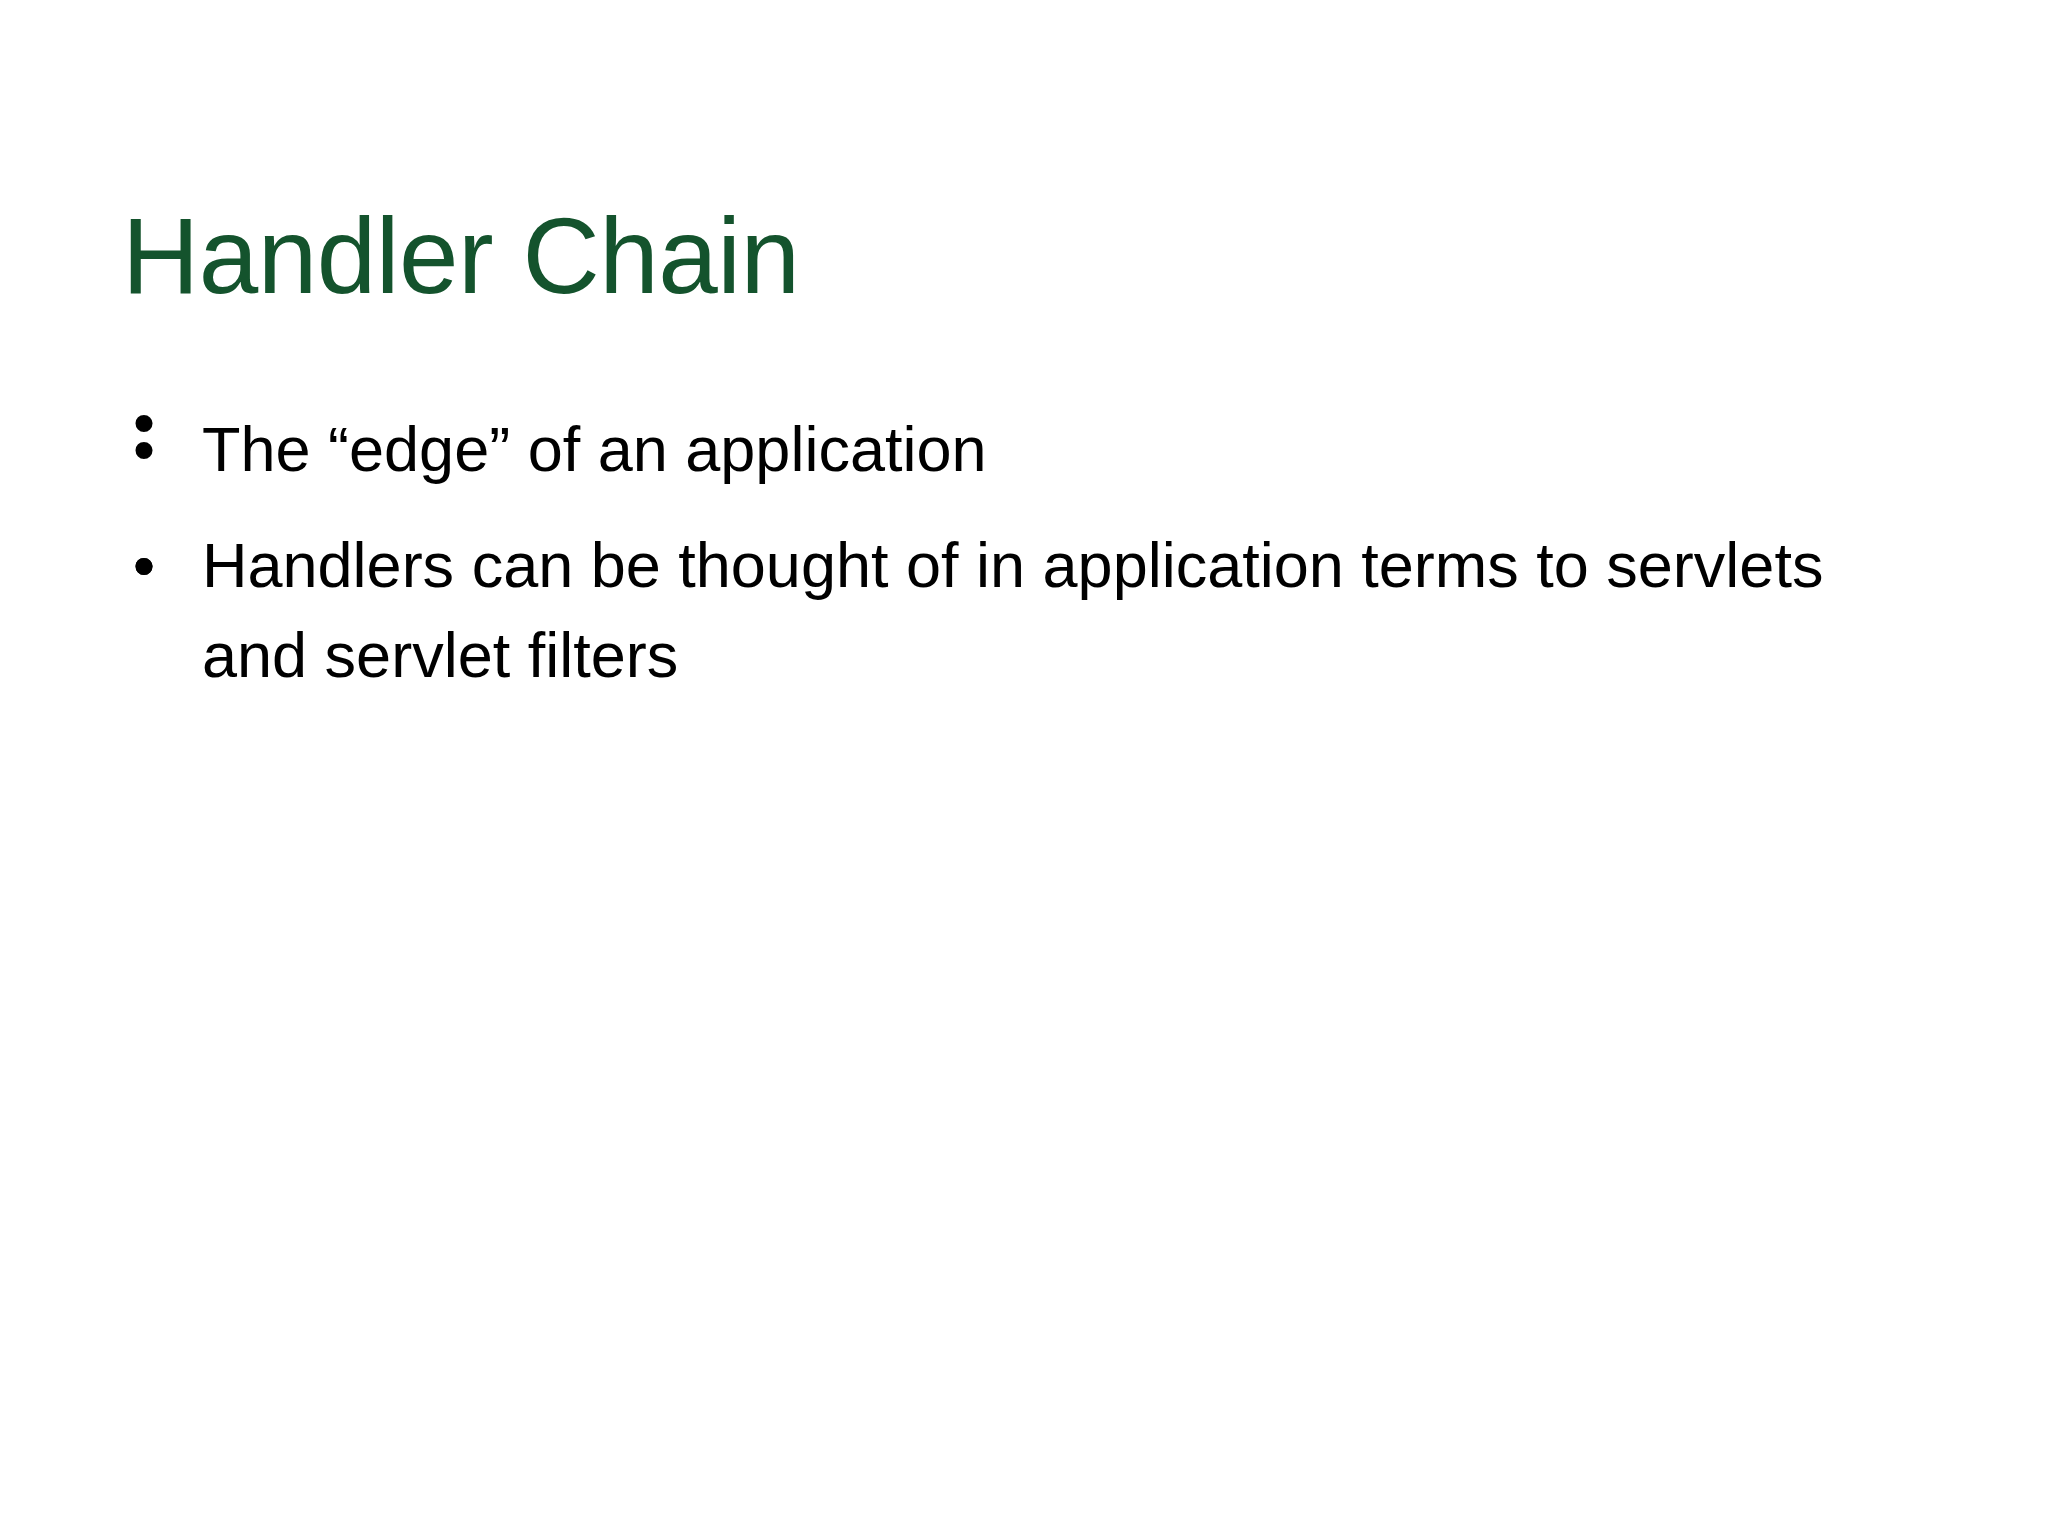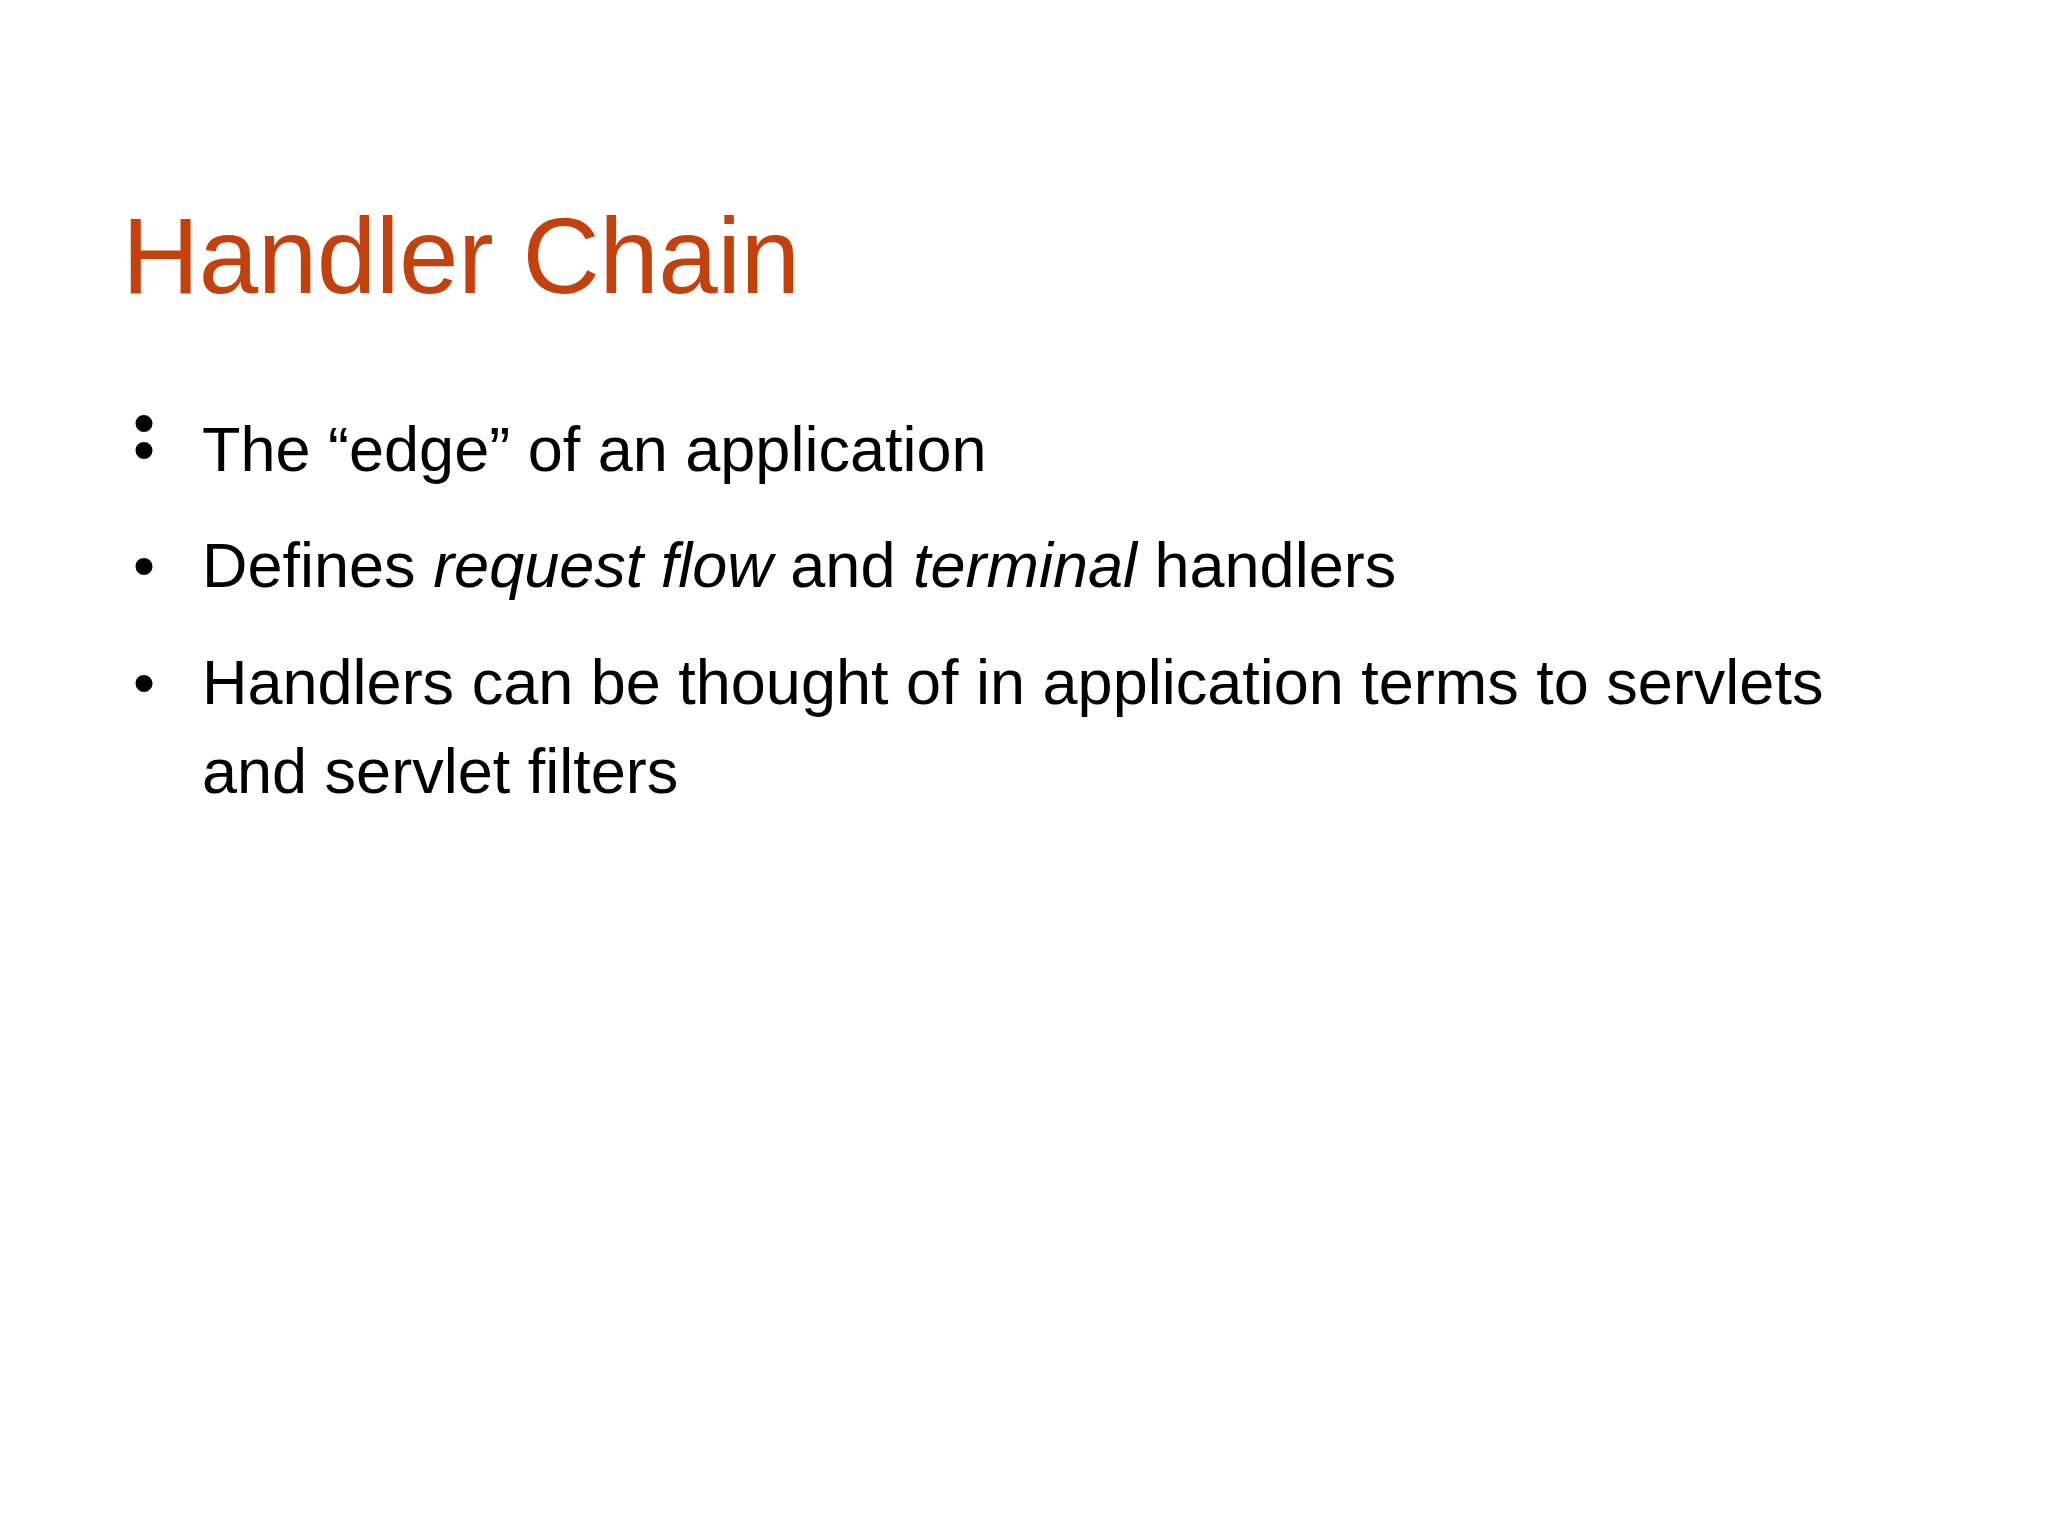--- a/index.html
+++ b/index.html
@@ -19,21 +19,21 @@
     box-sizing: border-box;
   }
   .slide-title {
     position: absolute;
     left: 122px;
     top: 128px;
     width: 1820px;
     font-size: 107px;
     line-height: 1.06;
     font-weight: 400;
-    color: #c2410c;
+    color: #14532d;
     letter-spacing: -0.5px;
     white-space: nowrap;
   }
   .bullet-list {
     position: absolute;
     left: 120px;
     top: 378px;
     width: 1810px;
     margin: 0;
     padding: 0;
@@ -72,17 +72,17 @@
 </head>
 <body>
 
 <div class="slide">
 
   <h1 class="slide-title">Handler Chain</h1>
 
   <ul class="bullet-list">
       <li class="bullet-item"><span class="bullet-marker">•</span></li>
       <li class="bullet-item"><span class="bullet-marker">•</span><span class="bullet-text"><span>The “edge” of an application</span></span></li>
-      <li class="bullet-item"><span class="bullet-marker">•</span><span class="bullet-text"><span>Defines </span><span class="em-italic">request flow</span><span> and </span><span class="em-italic">terminal</span><span> handlers</span></span></li>
+      <li class="bullet-item"><span class="bullet-marker">•</span></li>
       <li class="bullet-item"><span class="bullet-marker">•</span><span class="bullet-text"><span>Handlers can be thought of in application terms to servlets and servlet filters</span></span></li>
     </ul>
 
 </div>
 
 </body></html>

